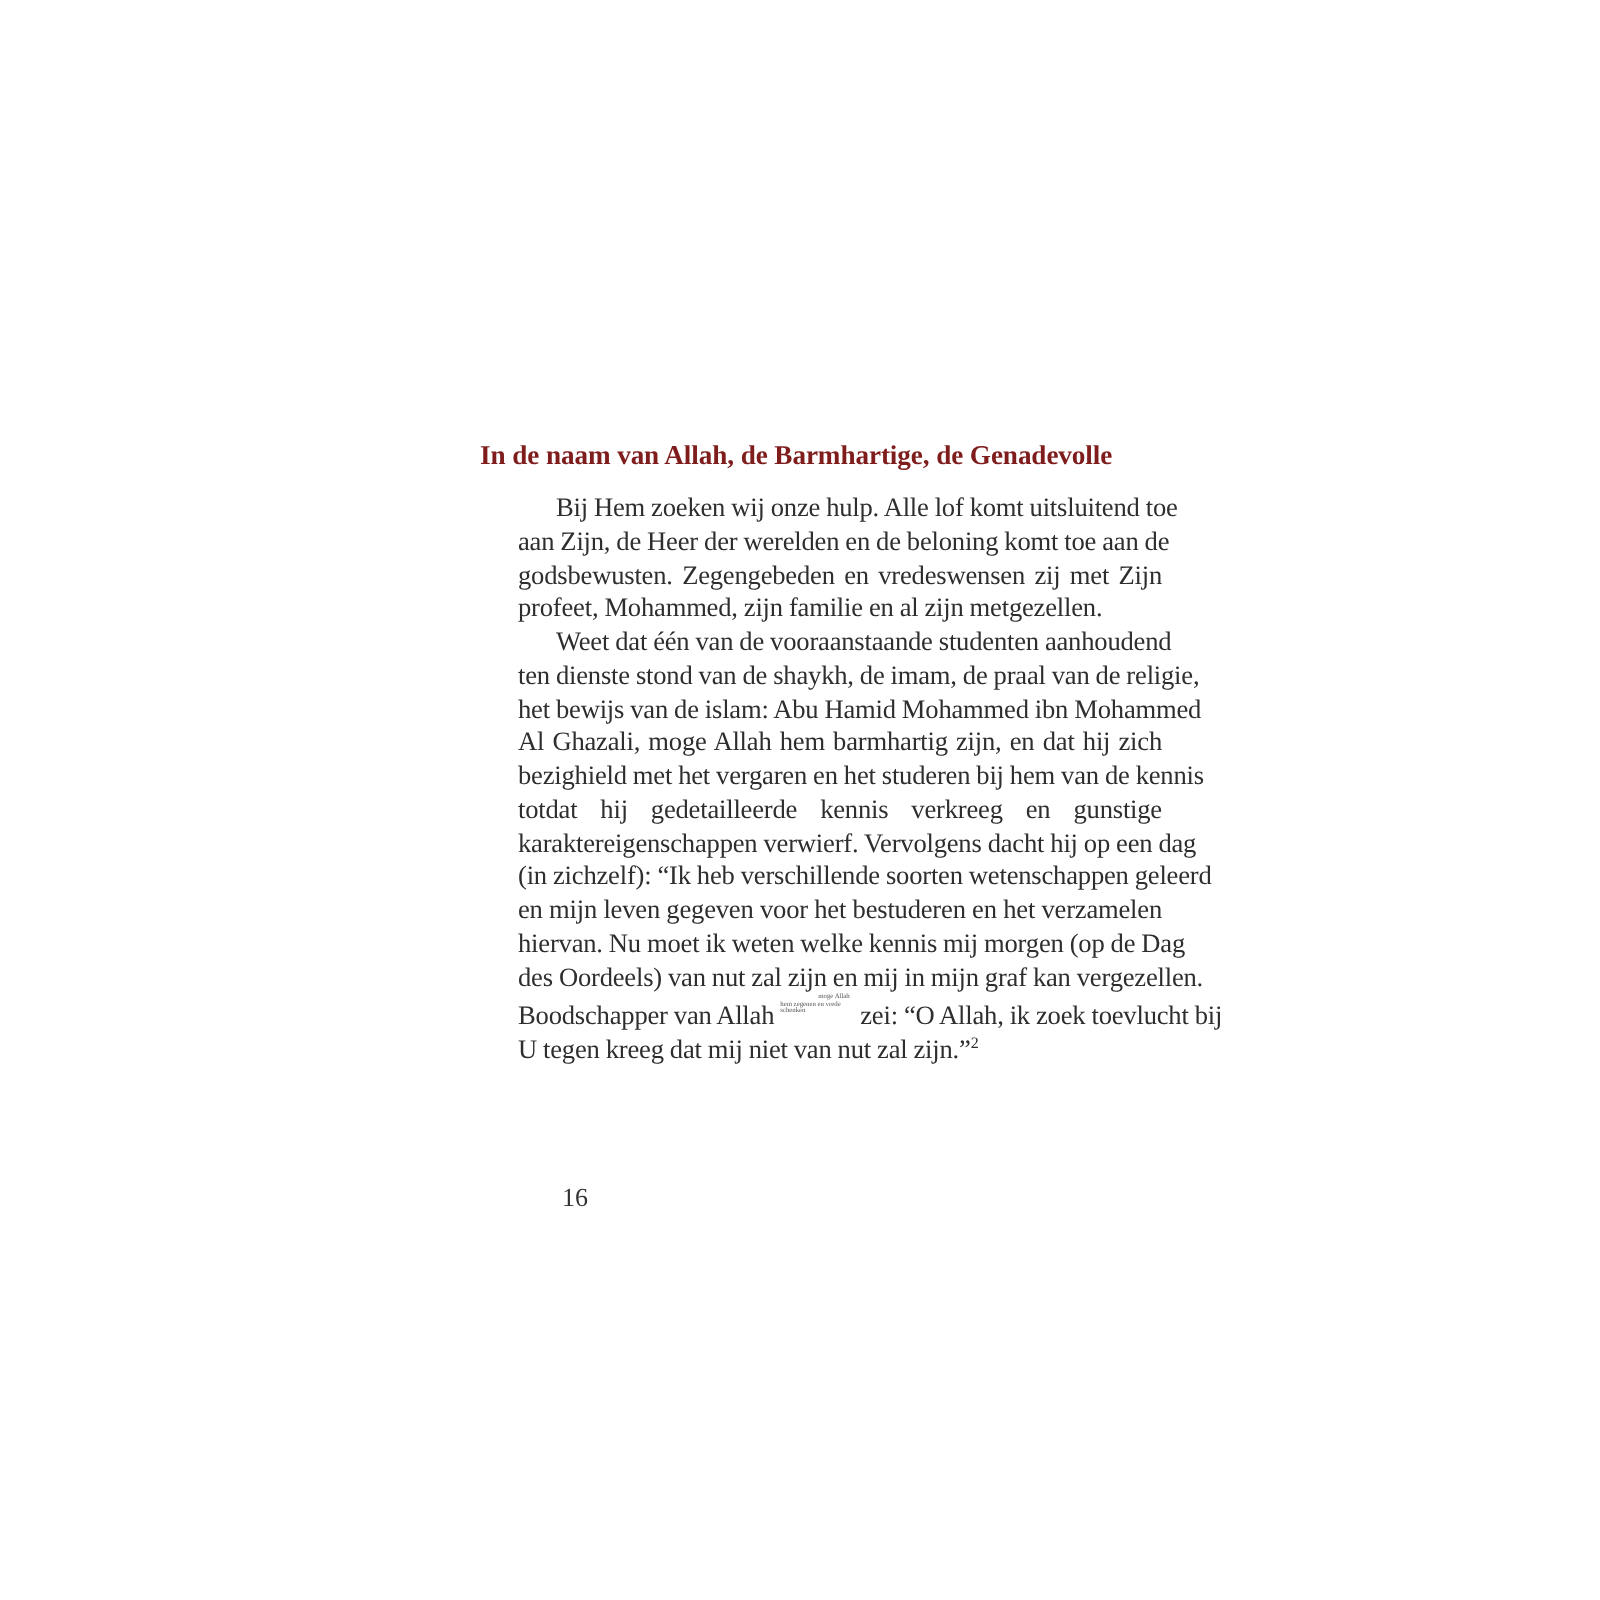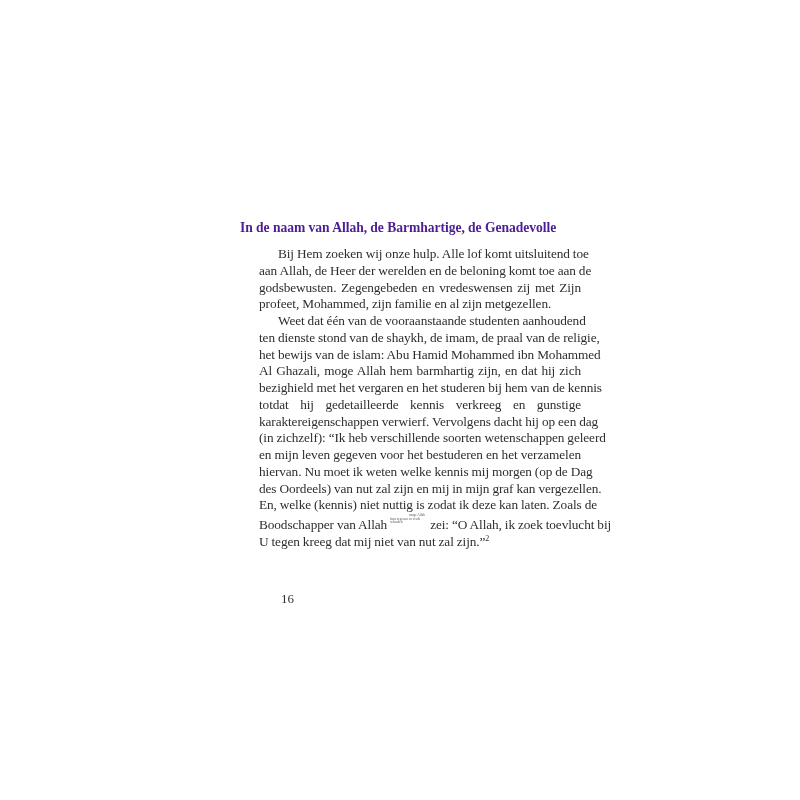--- a/index.html
+++ b/index.html
@@ -25,21 +25,21 @@
       position: absolute;
       left: 240px;
       top: 219px;
       width: 341px;
     }
     .title {
       font-weight: bold;
       font-size: 13.6px;
       line-height: 17px;
       margin: 0 0 10px 0;
-      color: #4c1d95;
+      color: #7f1d1d;
       white-space: nowrap;
       letter-spacing: -0.05px;
     }
     .para {
       font-size: 13.3px;
       line-height: 16.75px;
       margin: 0;
       text-align: justify;
       text-indent: 19px;
       color: #2e2e2e;
@@ -91,38 +91,37 @@
   </style>
 </head>
 <body>
 
 <div class="page">
   <div class="text-block">
     <div class="title">In de naam van Allah, de Barmhartige, de Genadevolle</div>
 
     <div class="para">
       <span class="line indent">Bij Hem zoeken wij onze hulp. Alle lof komt uitsluitend toe</span>
-      <span class="line">aan Allah, de Heer der werelden en de beloning komt toe aan de</span>
+      <span class="line">aan Zijn, de Heer der werelden en de beloning komt toe aan de</span>
       <span class="line">godsbewusten. Zegengebeden en vredeswensen zij met Zijn</span>
       <span class="line last">profeet, Mohammed, zijn familie en al zijn metgezellen.</span>
     </div>
 
     <div class="para">
       <span class="line indent">Weet dat één van de vooraanstaande studenten aanhoudend</span>
       <span class="line">ten dienste stond van de shaykh, de imam, de praal van de religie,</span>
       <span class="line">het bewijs van de islam: Abu Hamid Mohammed ibn Mohammed</span>
       <span class="line">Al Ghazali, moge Allah hem barmhartig zijn, en dat hij zich</span>
       <span class="line">bezighield met het vergaren en het studeren bij hem van de kennis</span>
       <span class="line">totdat hij gedetailleerde kennis verkreeg en gunstige</span>
       <span class="line">karaktereigenschappen verwierf. Vervolgens dacht hij op een dag</span>
       <span class="line">(in zichzelf): “Ik heb verschillende soorten wetenschappen geleerd</span>
       <span class="line">en mijn leven gegeven voor het bestuderen en het verzamelen</span>
       <span class="line">hiervan. Nu moet ik weten welke kennis mij morgen (op de Dag</span>
       <span class="line">des Oordeels) van nut zal zijn en mij in mijn graf kan vergezellen.</span>
-      <span class="line">En, welke (kennis) niet nuttig is zodat ik deze kan laten. Zoals de</span>
       <span class="line">
         <span>Boodschapper van Allah</span><span class="salutation">moge Allah hem zegenen en vrede schenken</span><span>zei:</span>
         <span class="italic">“O Allah, ik zoek toevlucht bij</span>
       </span>
       <span class="line last">
         <span class="italic">U tegen kreeg dat mij niet van nut zal zijn.”</span><sup class="footnote-ref">2</sup>
       </span>
     </div>
   </div>
 

